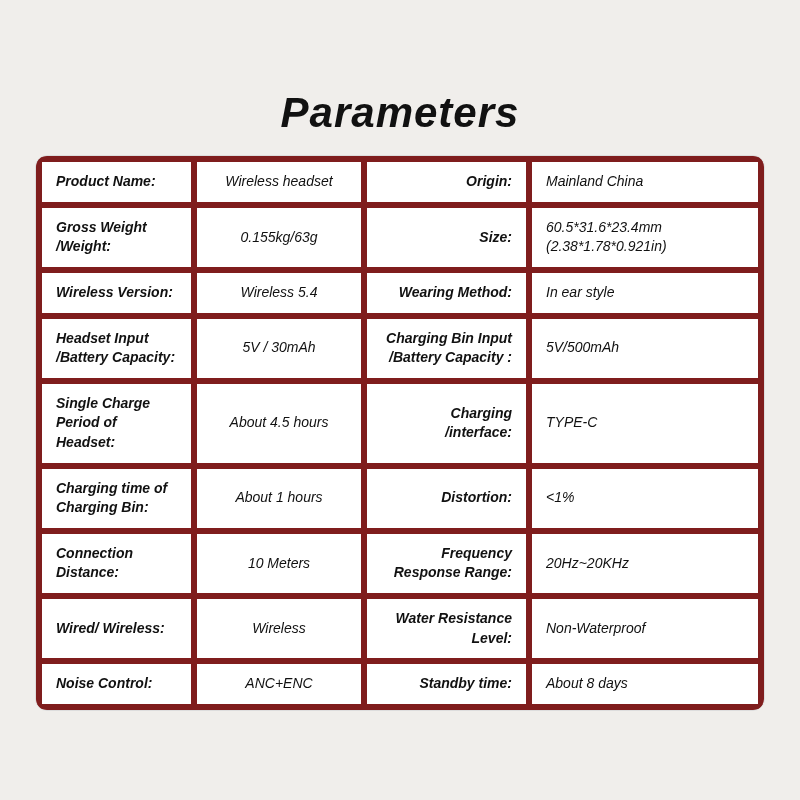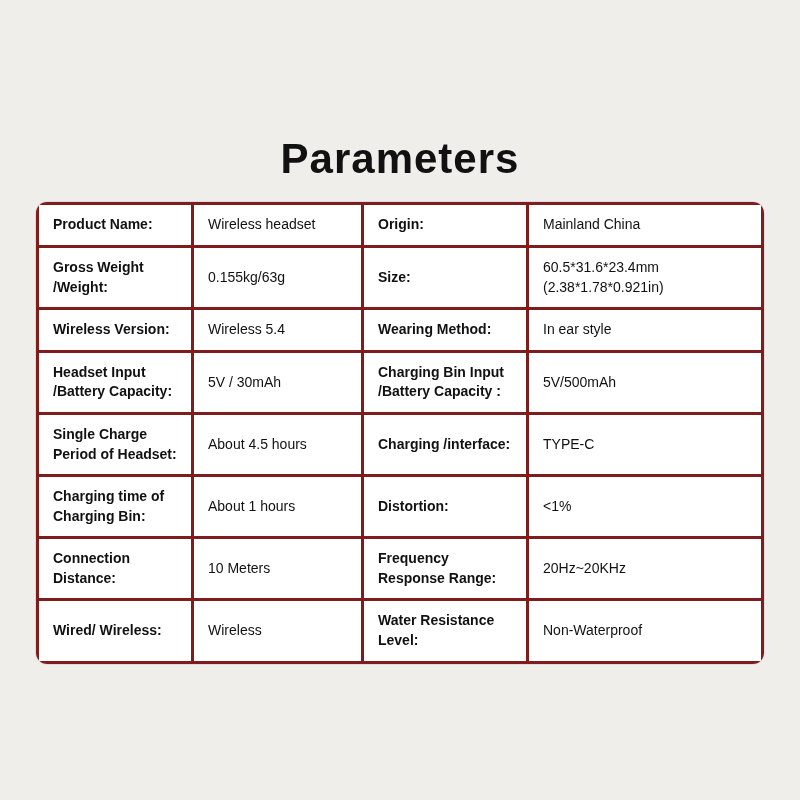--- a/index.html
+++ b/index.html
@@ -1,15 +1,15 @@
 <!DOCTYPE html>
 <html><head>
   <meta charset="utf-8">
   <style>
-    * { box-sizing: border-box; margin: 0; padding: 0; }
+    * { box-sizing: border-box; margin: 0; padding: 0; font-style: italic; }
     body {
       background-color: #f0eeeb;
       font-family: Arial, sans-serif;
       width: 800px;
       height: 800px;
       display: flex;
       flex-direction: column;
       align-items: center;
       justify-content: center;
     }
@@ -29,35 +29,37 @@
     }
     table {
       width: 100%;
       border-collapse: collapse;
     }
     td {
       padding: 10px 14px;
       font-size: 14px;
       color: #111;
       vertical-align: middle;
-      border: 3px solid #7f1d1d;
+      border: 6px solid #7f1d1d;
     }
     td.label {
       font-weight: 700;
       width: 155px;
       line-height: 1.4;
     }
     td.value {
       width: 170px;
       line-height: 1.4;
+      text-align: center;
     }
     td.label2 {
       font-weight: 700;
       width: 165px;
       line-height: 1.4;
+      text-align: right;
     }
     td.value2 {
       line-height: 1.4;
       margin-top: 25px;
     }
   </style>
 </head>
 <body>
 
 <div class="page-title">Parameters</div>
@@ -106,15 +108,21 @@
           <td class="value">10 Meters</td>
           <td class="label2">Frequency Response Range:</td>
           <td class="value2">20Hz~20KHz</td>
         </tr>
         <tr>
           <td class="label">Wired/ Wireless:</td>
           <td class="value">Wireless</td>
           <td class="label2">Water Resistance Level:</td>
           <td class="value2">Non-Waterproof</td>
         </tr>
+        <tr>
+          <td class="label">Noise Control:</td>
+          <td class="value">ANC+ENC</td>
+          <td class="label2">Standby time:</td>
+          <td class="value2">About 8 days</td>
+        </tr>
       </tbody>
   </table>
 </div>
 
 </body></html>

